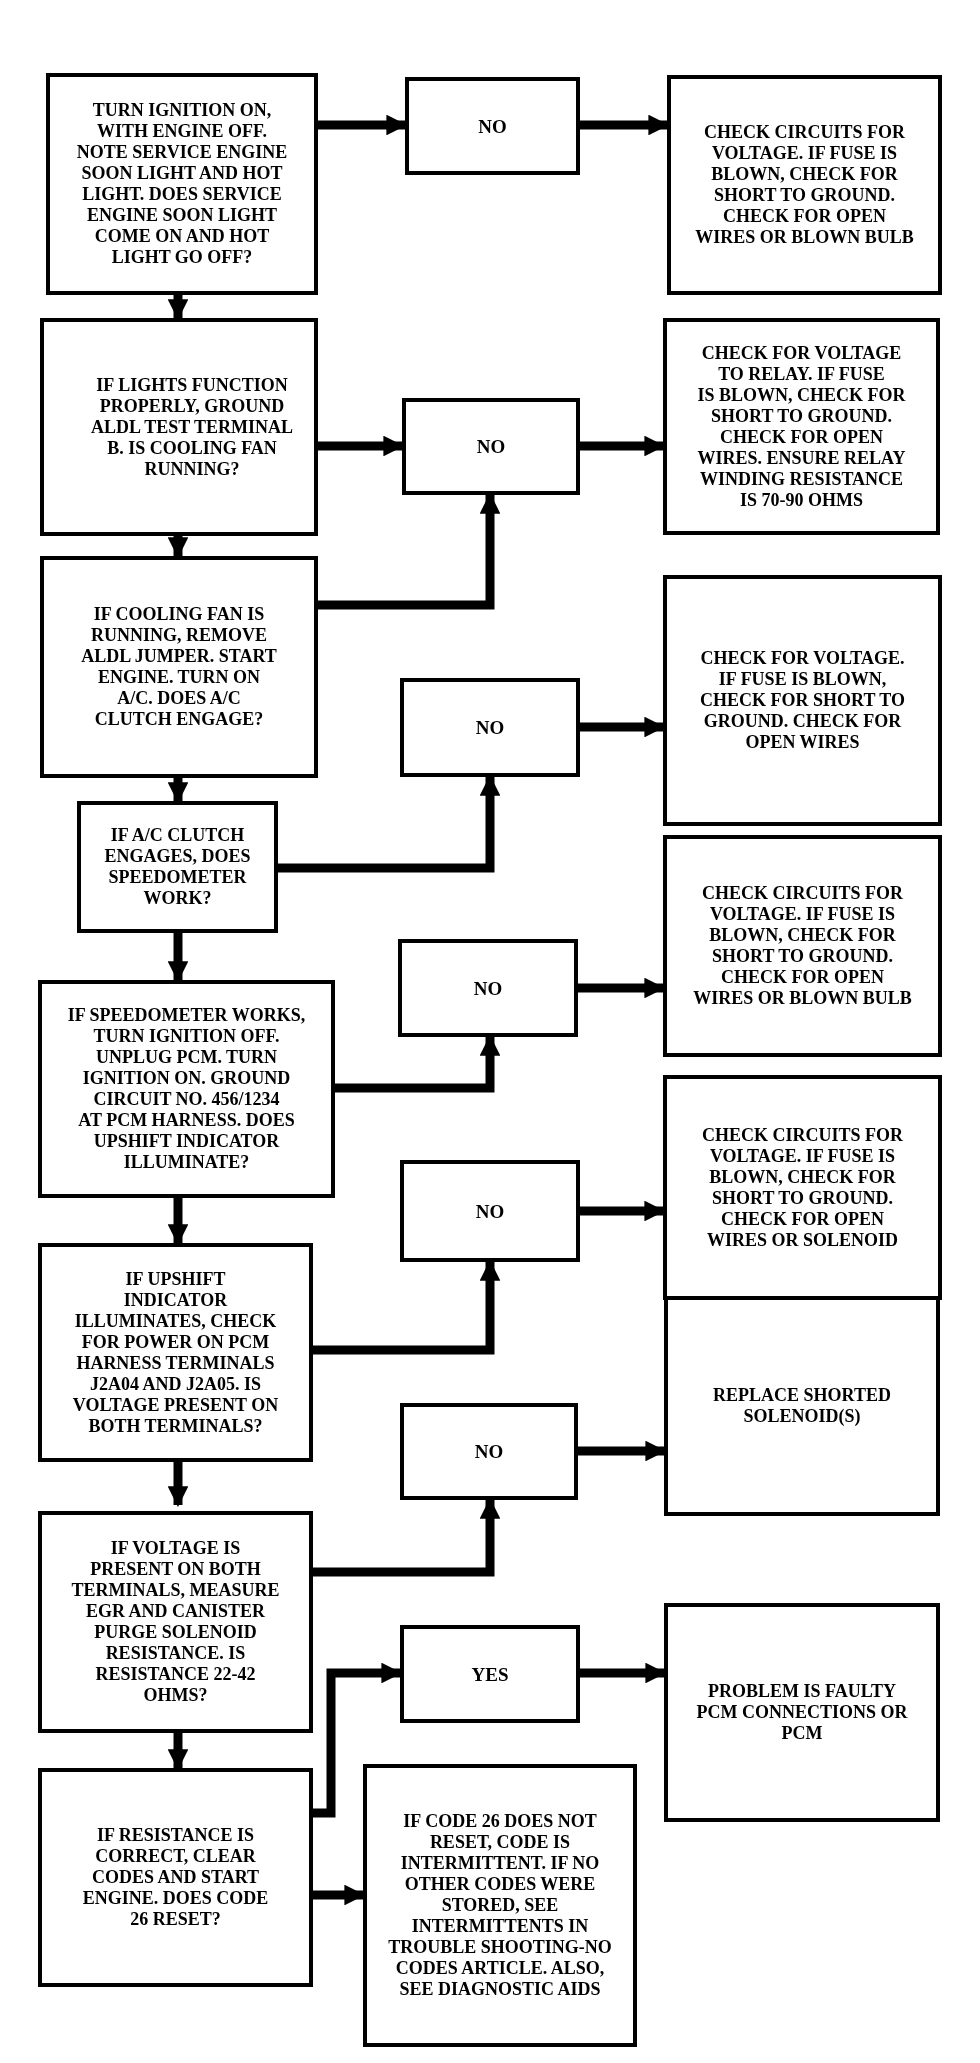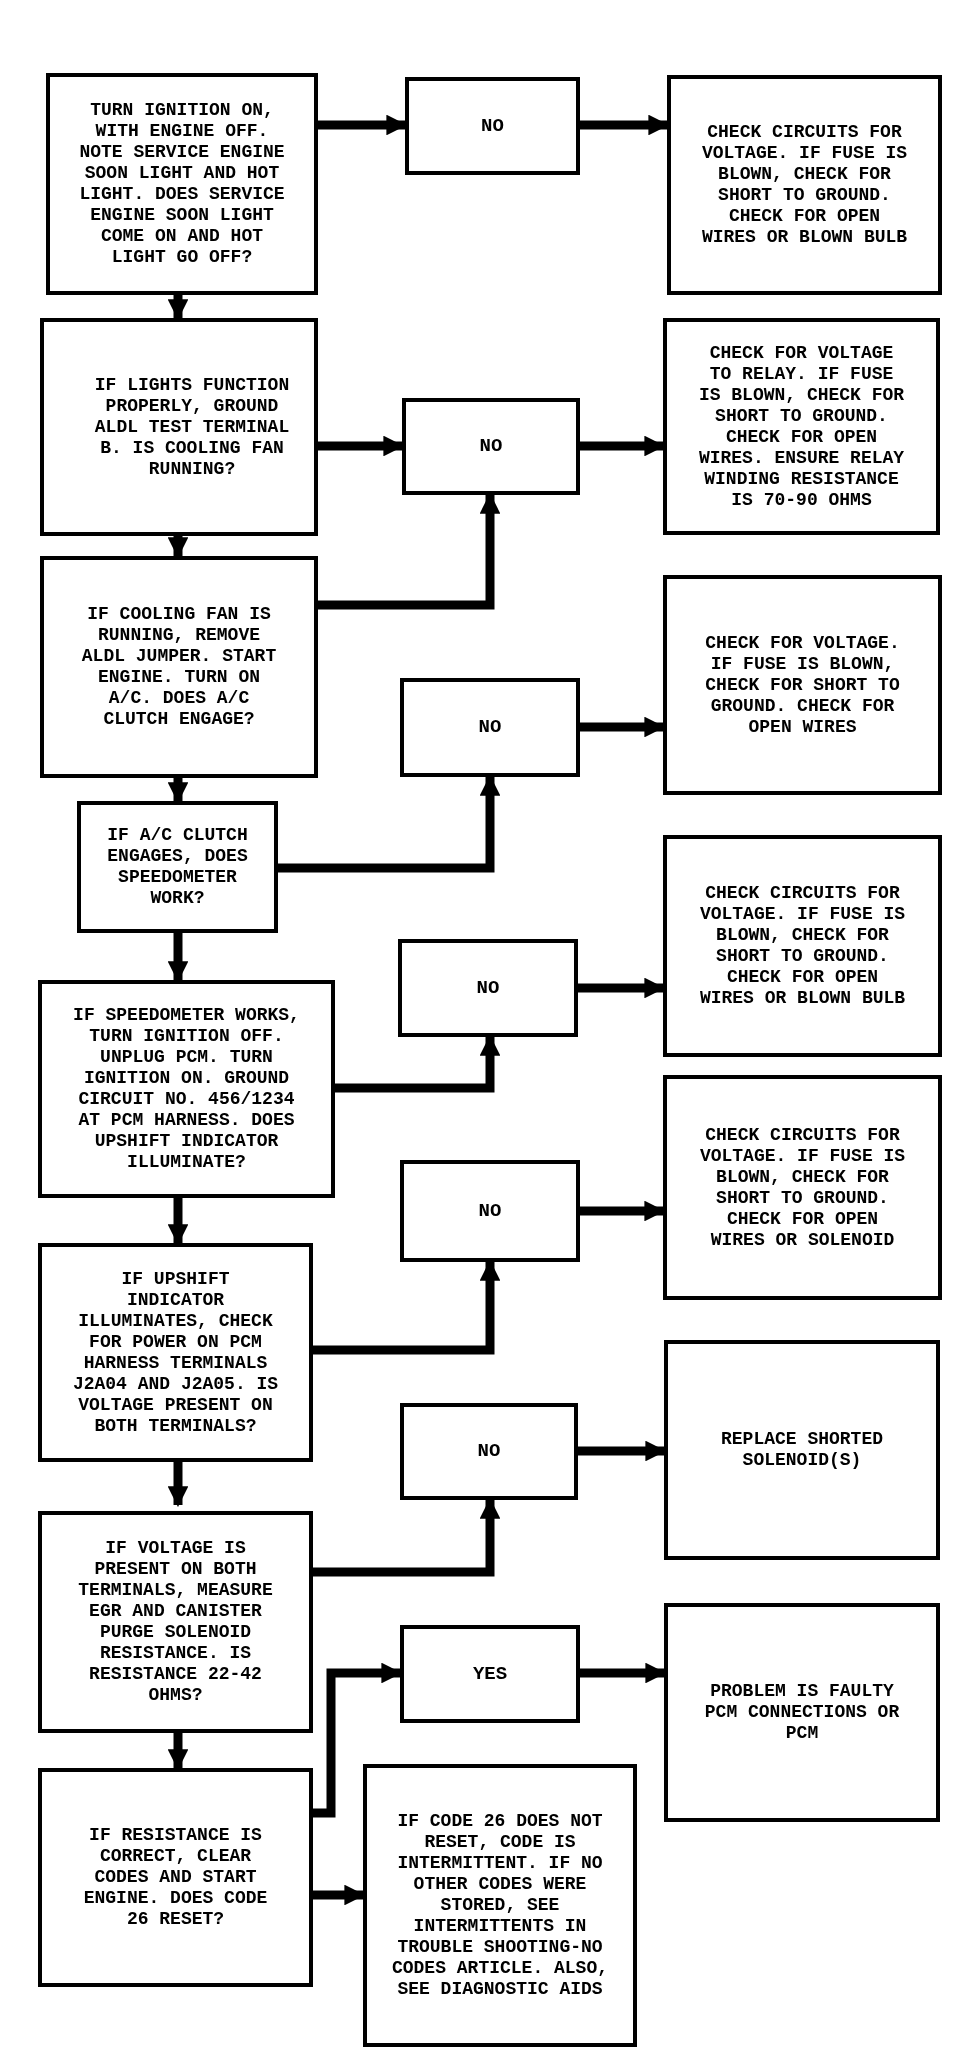--- a/index.html
+++ b/index.html
@@ -1,20 +1,20 @@
 <!DOCTYPE html>
 <html><head>
 <meta charset="utf-8">
 <style>
   html,body{margin:0;padding:0;background:#ffffff;}
   .canvas{
     position:relative;
     width:980px;height:2063px;
     background:#ffffff;
-    font-family:Liberation Mono, monospace;
+    font-family:Liberation Serif, serif;
   }
   .connectors{position:absolute;left:0;top:0;width:980px;height:2063px;}
   .conn{stroke:#000;stroke-width:9;fill:none;stroke-linejoin:miter;}
   .node{
     position:absolute;
     box-sizing:border-box;
     border:4px solid #000;
     background:#fff;
     display:flex;align-items:center;justify-content:center;
     text-align:center;
@@ -38,24 +38,24 @@
   #no1{left:405px;top:77px;width:175px;height:98px;}
   #no2{left:402px;top:398px;width:178px;height:97px;}
   #no3{left:400px;top:678px;width:180px;height:99px;}
   #no4{left:398px;top:939px;width:180px;height:98px;}
   #no5{left:400px;top:1160px;width:180px;height:102px;}
   #no6{left:400px;top:1403px;width:178px;height:97px;}
   #yes7{left:400px;top:1625px;width:180px;height:98px;}
   
   #a1{left:667px;top:75px;width:275px;height:220px;}
   #a2{left:663px;top:318px;width:277px;height:217px;}
-  #a3{left:663px;top:575px;width:279px;height:220px;}
+  #a3{left:663px;top:575px;width:279px;height:251px;}
   #a4{left:663px;top:835px;width:279px;height:222px;}
   #a5{left:663px;top:1075px;width:279px;height:225px;}
-  #a6{left:664px;top:1340px;width:276px;height:220px;align-items:center;}
+  #a6{left:664px;top:1296px;width:276px;height:220px;align-items:center;}
   #a7{left:664px;top:1603px;width:276px;height:219px;}
   #a8{left:363px;top:1764px;width:274px;height:283px;}
 </style>
 </head>
 <body>
 
 <div class="canvas">
 
   <svg class="connectors" width="980" height="2063" viewBox="0 0 980 2063" aria-hidden="true">
     <defs>

